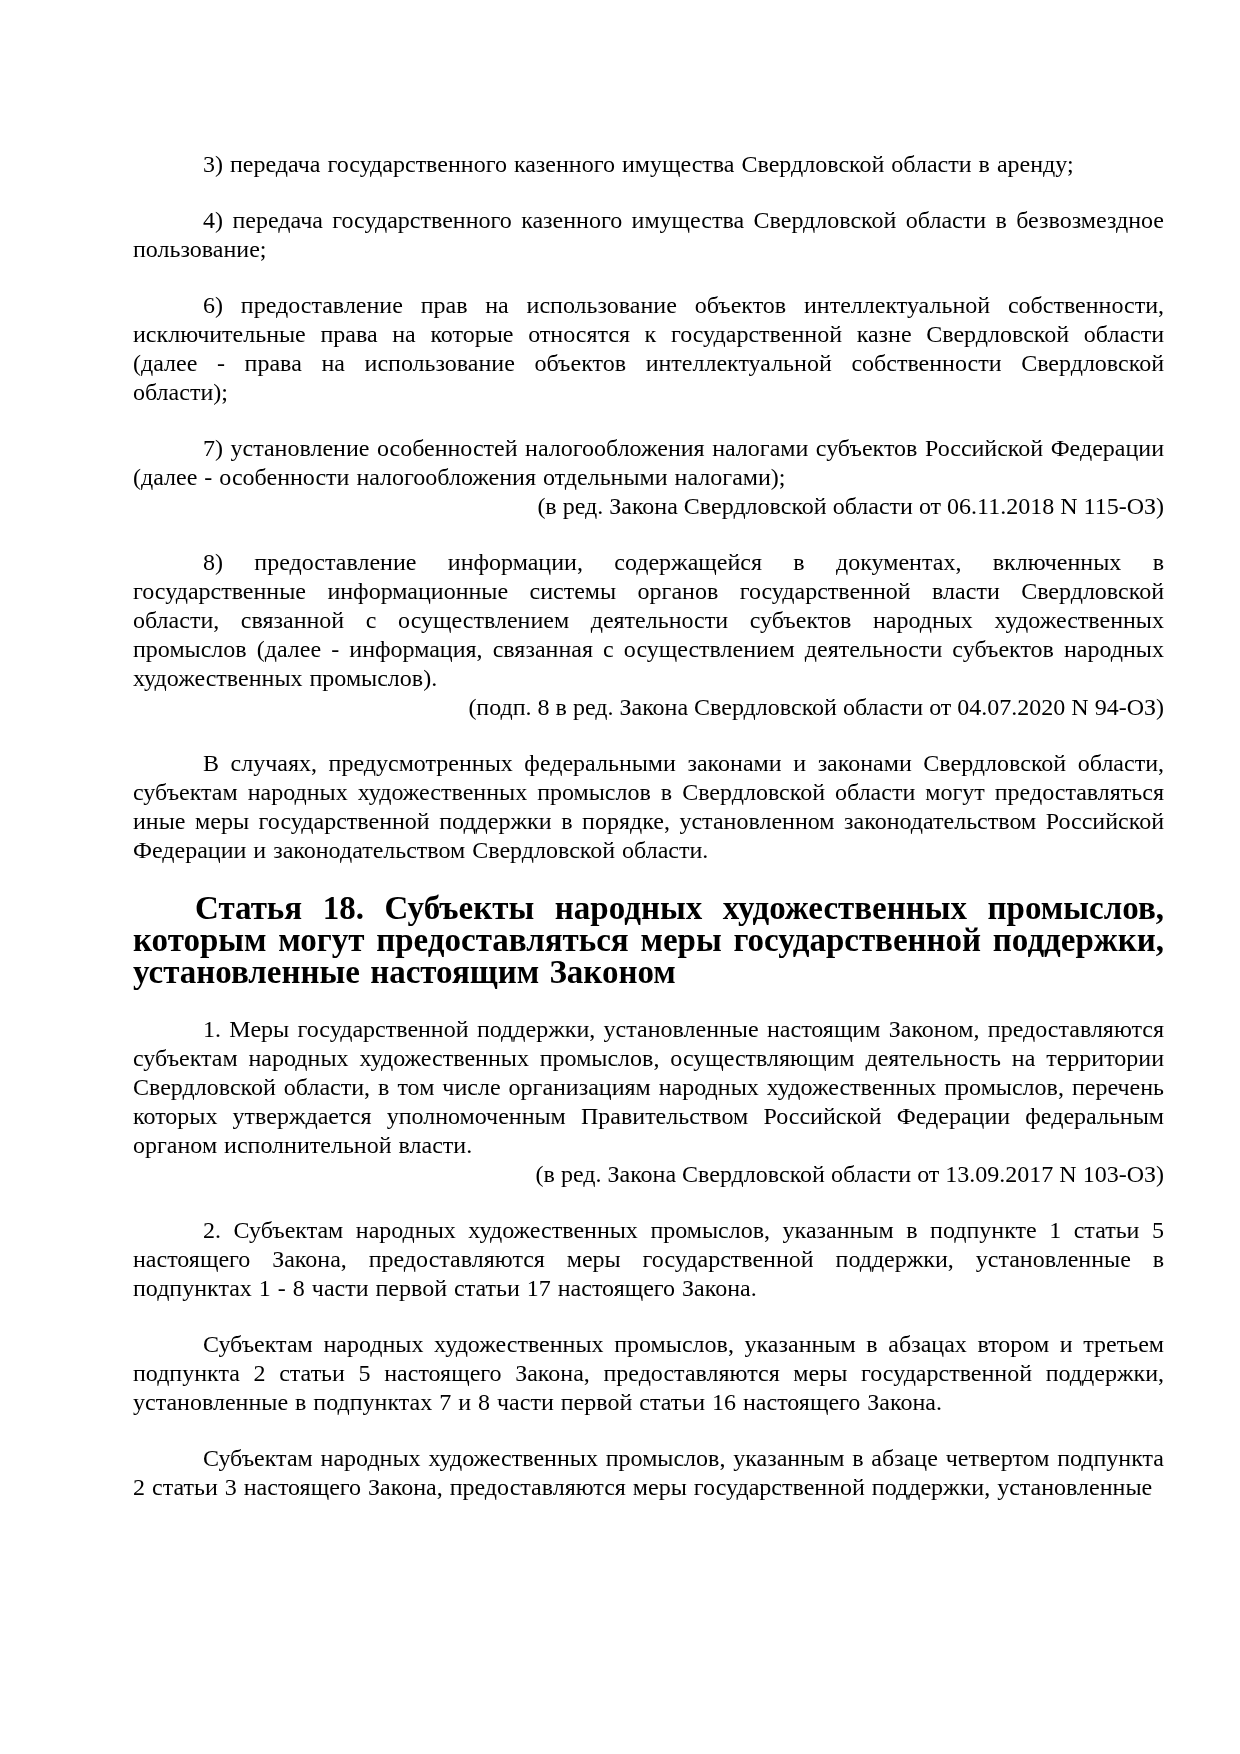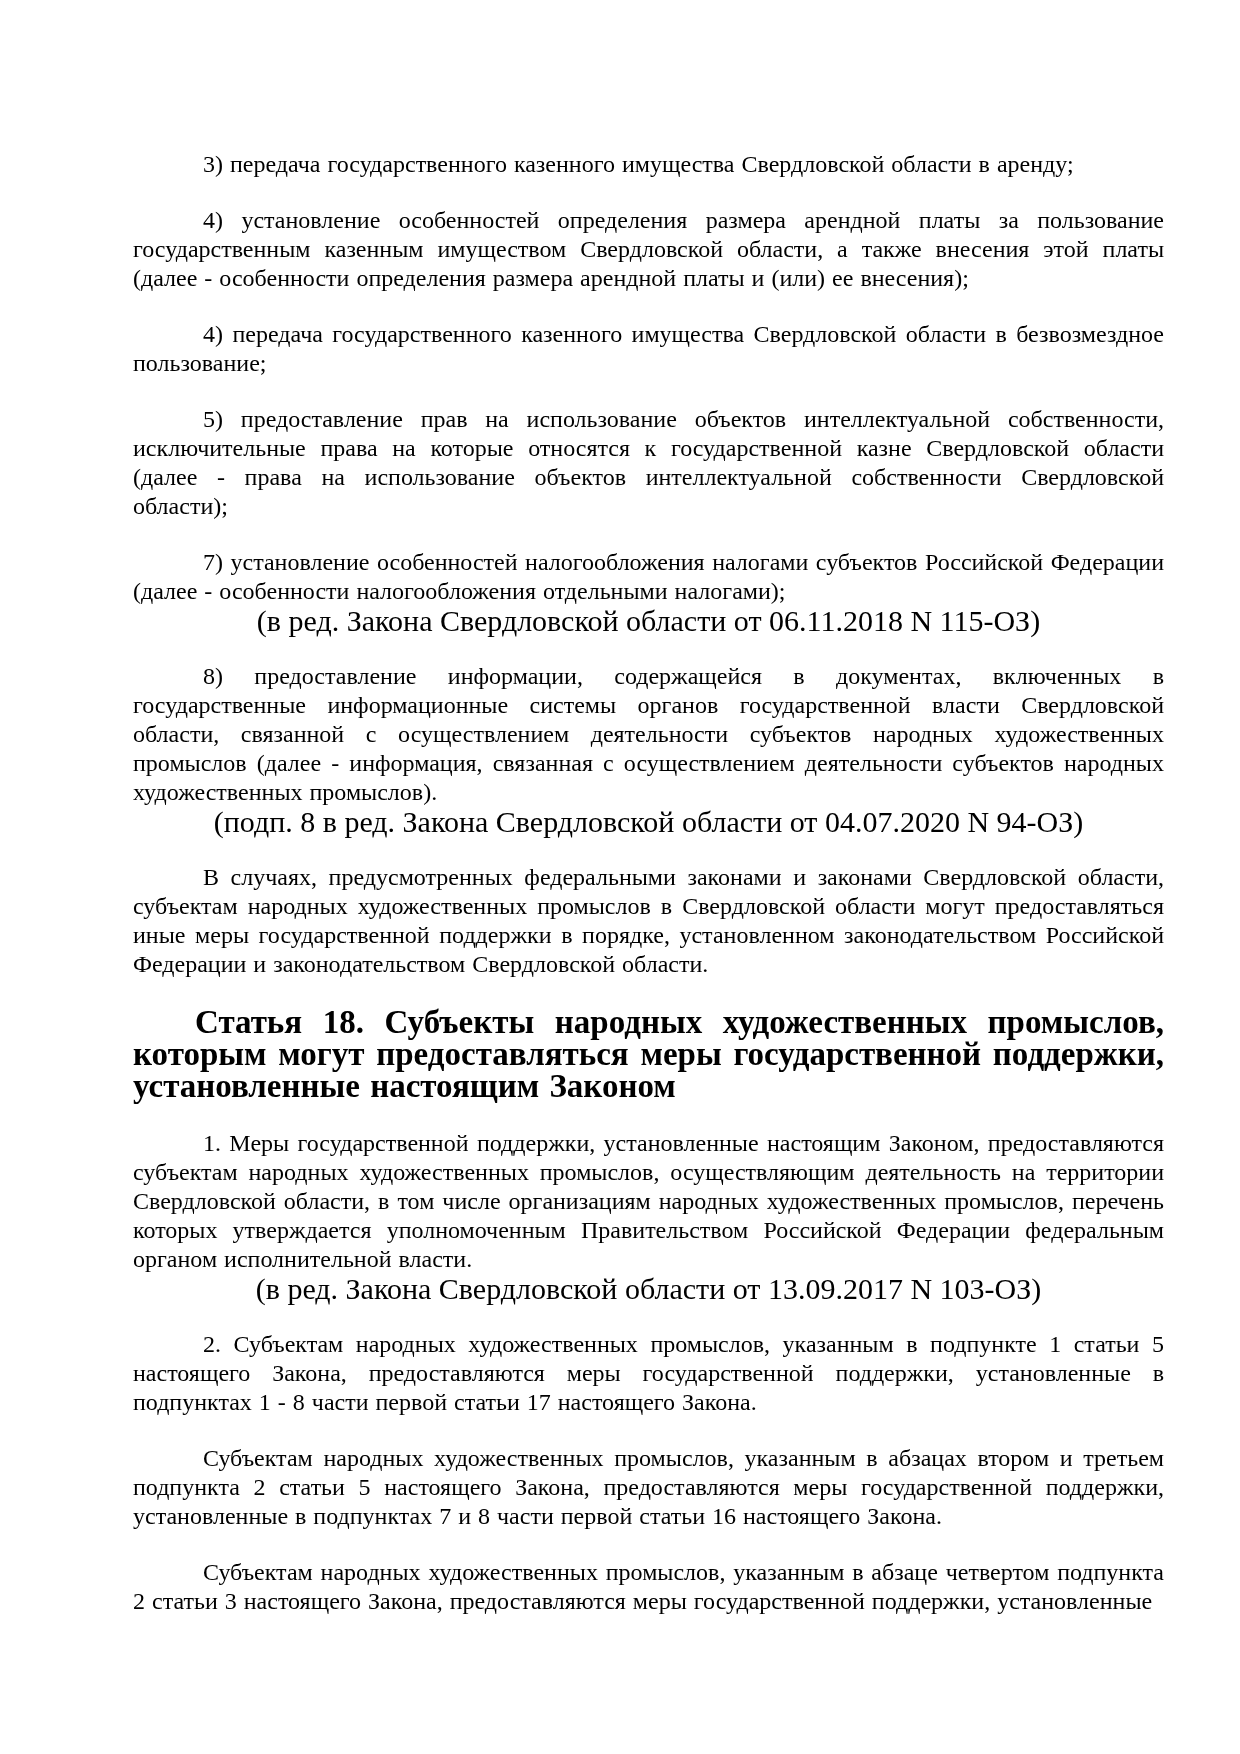--- a/index.html
+++ b/index.html
@@ -28,43 +28,42 @@
     line-height: 29px;
     text-align: justify;
     text-indent: 70px;
     word-spacing: 1px;
   }
   .para.first {
     margin-top: 0;
   }
   .amend {
     margin: 0;
-    font-size: 30px;
+    font-size: 24px;
     line-height: 29px;
-    text-align: center;
+    text-align: right;
     text-indent: 0;
   }
   .heading {
     margin: 27px 0 0 0;
     font-size: 33px;
     line-height: 32px;
     font-weight: bold;
     text-align: justify;
     text-indent: 62px;
     word-spacing: 2px;
   }
 </style>
 </head>
 <body>
 
 <div class="page">
   <p class="para first">3) передача государственного казенного имущества Свердловской области в аренду;</p>
-  <p class="para">4) установление особенностей определения размера арендной платы за пользование государственным казенным имуществом Свердловской области, а также внесения этой платы (далее - особенности определения размера арендной платы и (или) ее внесения);</p>
   <p class="para">4) передача государственного казенного имущества Свердловской области в безвозмездное пользование;</p>
-  <p class="para">5) предоставление прав на использование объектов интеллектуальной собственности, исключительные права на которые относятся к государственной казне Свердловской области (далее - права на использование объектов интеллектуальной собственности Свердловской области);</p>
+  <p class="para">6) предоставление прав на использование объектов интеллектуальной собственности, исключительные права на которые относятся к государственной казне Свердловской области (далее - права на использование объектов интеллектуальной собственности Свердловской области);</p>
   <p class="para">7) установление особенностей налогообложения налогами субъектов Российской Федерации (далее - особенности налогообложения отдельными налогами);</p>
   <p class="amend">(в ред. Закона Свердловской области от 06.11.2018 N 115-ОЗ)</p>
   <p class="para">8) предоставление информации, содержащейся в документах, включенных в государственные информационные системы органов государственной власти Свердловской области, связанной с осуществлением деятельности субъектов народных художественных промыслов (далее - информация, связанная с осуществлением деятельности субъектов народных художественных промыслов).</p>
   <p class="amend">(подп. 8 в ред. Закона Свердловской области от 04.07.2020 N 94-ОЗ)</p>
   <p class="para">В случаях, предусмотренных федеральными законами и законами Свердловской области, субъектам народных художественных промыслов в Свердловской области могут предоставляться иные меры государственной поддержки в порядке, установленном законодательством Российской Федерации и законодательством Свердловской области.</p>
   <p class="heading">Статья 18. Субъекты народных художественных промыслов, которым могут предоставляться меры государственной поддержки, установленные настоящим Законом</p>
   <p class="para">1. Меры государственной поддержки, установленные настоящим Законом, предоставляются субъектам народных художественных промыслов, осуществляющим деятельность на территории Свердловской области, в том числе организациям народных художественных промыслов, перечень которых утверждается уполномоченным Правительством Российской Федерации федеральным органом исполнительной власти.</p>
   <p class="amend">(в ред. Закона Свердловской области от 13.09.2017 N 103-ОЗ)</p>
   <p class="para">2. Субъектам народных художественных промыслов, указанным в подпункте 1 статьи 5 настоящего Закона, предоставляются меры государственной поддержки, установленные в подпунктах 1 - 8 части первой статьи 17 настоящего Закона.</p>
   <p class="para">Субъектам народных художественных промыслов, указанным в абзацах втором и третьем подпункта 2 статьи 5 настоящего Закона, предоставляются меры государственной поддержки, установленные в подпунктах 7 и 8 части первой статьи 16 настоящего Закона.</p>

